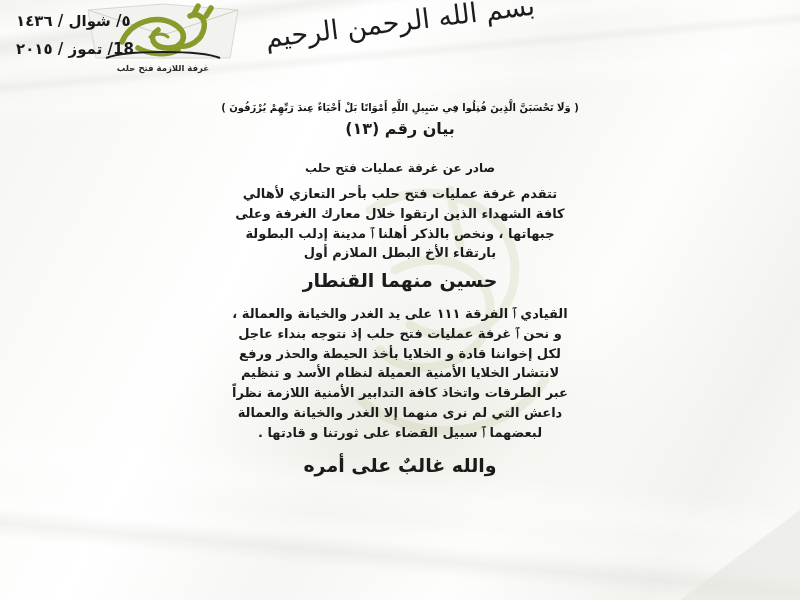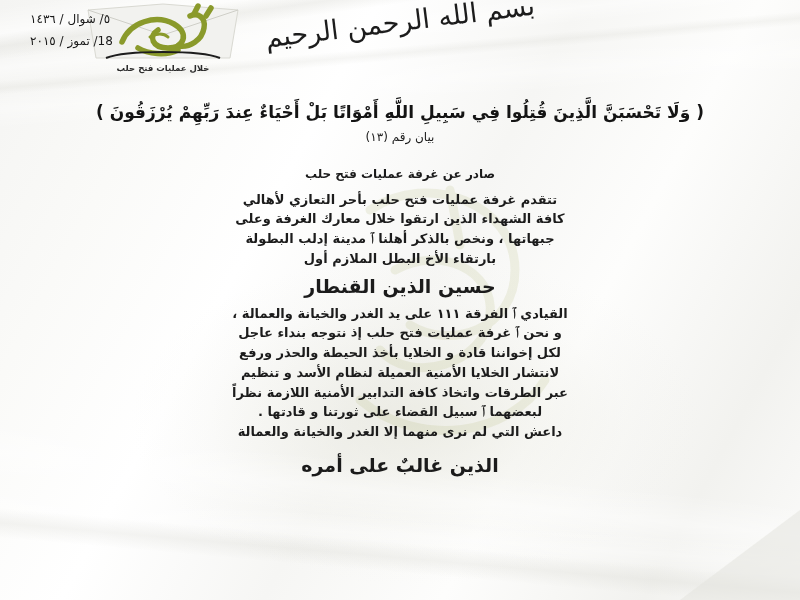--- a/index.html
+++ b/index.html
@@ -101,52 +101,52 @@
     top: 6px;
     text-align: center;
     font-family: "DejaVu Serif", "Liberation Serif", serif;
     font-size: 27px;
     color: #1c1c1c;
     transform: rotate(-7deg);
     letter-spacing: -1px;
   }
   .dates {
     position: absolute;
-    left: 30px;
+    left: 16px;
     top: 8px;
     width: 250px;
     text-align: left;
     color: #1a1a1a;
-    font-size: 12px;
-    font-weight: normal;
+    font-size: 15px;
+    font-weight: bold;
     line-height: 1.85;
     direction: rtl;
   }
   .dates div { white-space: nowrap; }
 
   
   .content {
     position: absolute;
     left: 0; right: 0;
     top: 100px;
     text-align: center;
     color: #1b1b1b;
     direction: rtl;
   }
   .verse {
-    font-size: 17px;
+    font-size: 10px;
     font-weight: bold;
     line-height: 1.5;
     padding: 0 88px;
     color: #141414;
   }
   .statement-no {
     margin-top: 4px;
-    font-size: 12px;
-    font-weight: normal;
+    font-size: 16px;
+    font-weight: bold;
   }
   .issuer {
     margin-top: 23px;
     font-size: 12px;
     font-weight: bold;
     letter-spacing: .3px;
   }
   .para {
     margin-top: 9px;
     padding: 0 182px;
@@ -155,21 +155,21 @@
     font-weight: bold;
     color: #1c1c1c;
   }
   .para div { white-space: nowrap; }
   .martyr-name {
     margin-top: 6px;
     font-size: 19px;
     font-weight: bold;
     letter-spacing: .3px;
   }
-  .para.second { margin-top: 7px; }
+  .para.second { margin-top: 13px; }
   .closing {
     margin-top: 12px;
     font-size: 19px;
     font-weight: bold;
     letter-spacing: .3px;
   }
 </style>
 </head>
 <body>
 
@@ -208,21 +208,21 @@
           <path d="M60 46 C 70 52, 88 54, 100 48"></path>
           <path d="M116 12 L 120 4"></path>
           <path d="M128 14 L 133 6"></path>
         </g>
         <g fill="none" stroke="#8a9a2b" stroke-width="3" stroke-linecap="round">
           <path d="M72 35 C 78 31, 86 31, 90 35"></path>
         </g>
 
         <path d="M28 56 C 48 48, 122 48, 142 56" fill="none" stroke="#1d1d1d" stroke-width="2.2"></path>
       </svg>
-      <div class="logo-caption">خلال عمليات فتح حلب</div>
+      <div class="logo-caption">غرفة اللازمة فتح حلب</div>
     </div>
 
     <div class="basmala">بسم الله الرحمن الرحيم</div>
 
     <div class="dates">
       <div>٥/ شوال / ١٤٣٦</div>
       <div>18/ تموز / ٢٠١٥</div>
     </div>
 
   </div>
@@ -235,29 +235,29 @@
 
     <div class="issuer">صادر عن غرفة عمليات فتح حلب</div>
 
     <div class="para first">
       <div>تتقدم غرفة عمليات فتح حلب بأحر التعازي لأهالي</div>
       <div>كافة الشهداء الذين ارتقوا خلال معارك الغرفة وعلى</div>
       <div>جبهاتها ، ونخص بالذكر أهلنا ﭐ مدينة إدلب البطولة</div>
       <div>بارتقاء الأخ البطل الملازم أول</div>
     </div>
 
-    <div class="martyr-name">حسين الذين القنطار</div>
+    <div class="martyr-name">حسين منهما القنطار</div>
 
     <div class="para second">
       <div>القيادي ﭐ الفرقة ١١١ على يد الغدر والخيانة والعمالة ،</div>
       <div>و نحن ﭐ غرفة عمليات فتح حلب إذ نتوجه بنداء عاجل</div>
       <div>لكل إخواننا قادة و الخلايا بأخذ الحيطة والحذر ورفع</div>
       <div>لانتشار الخلايا الأمنية العميلة لنظام الأسد و تنظيم</div>
       <div>عبر الطرقات واتخاذ كافة التدابير الأمنية اللازمة نظراً</div>
+      <div>داعش التي لم نرى منهما إلا الغدر والخيانة والعمالة</div>
       <div>لبعضهما ﭐ سبيل القضاء على ثورتنا و قادتها .</div>
-      <div>داعش التي لم نرى منهما إلا الغدر والخيانة والعمالة</div>
-    </div>
-
-    <div class="closing">الذين غالبٌ على أمره</div>
+    </div>
+
+    <div class="closing">والله غالبٌ على أمره</div>
 
   </div>
 
 </div>
 
 </body></html>

